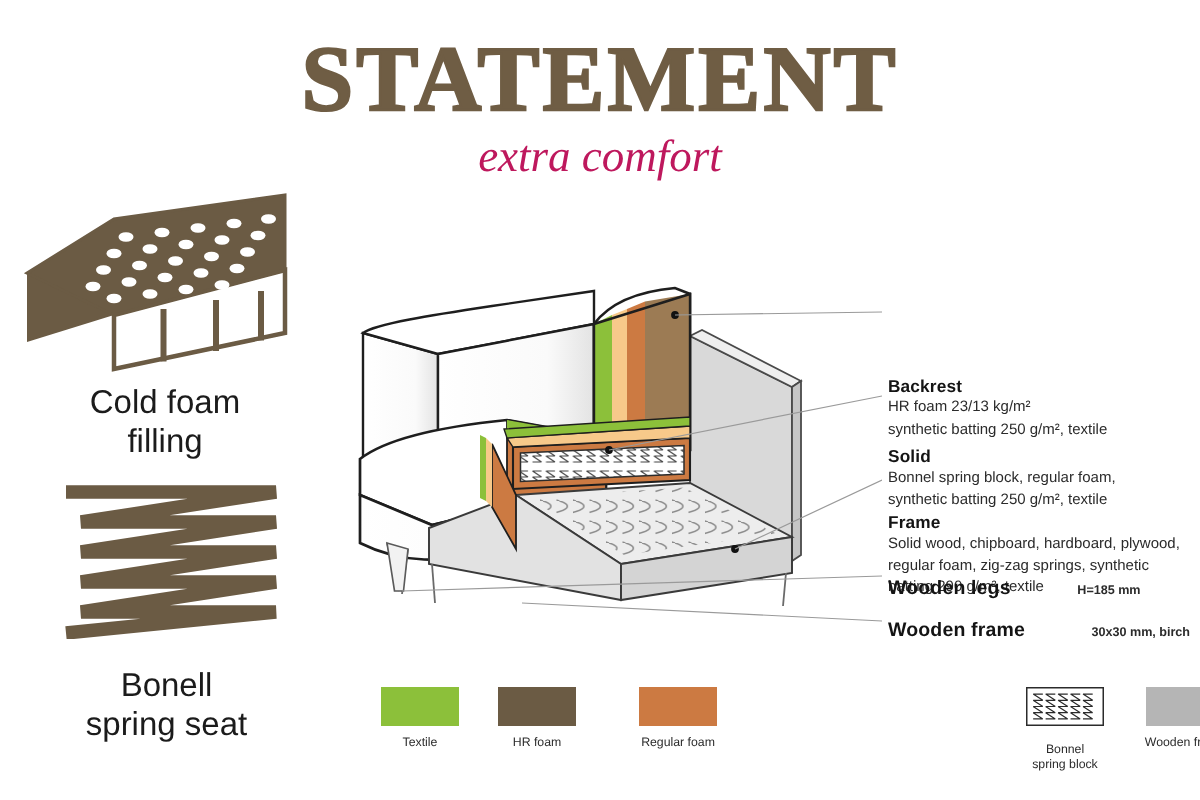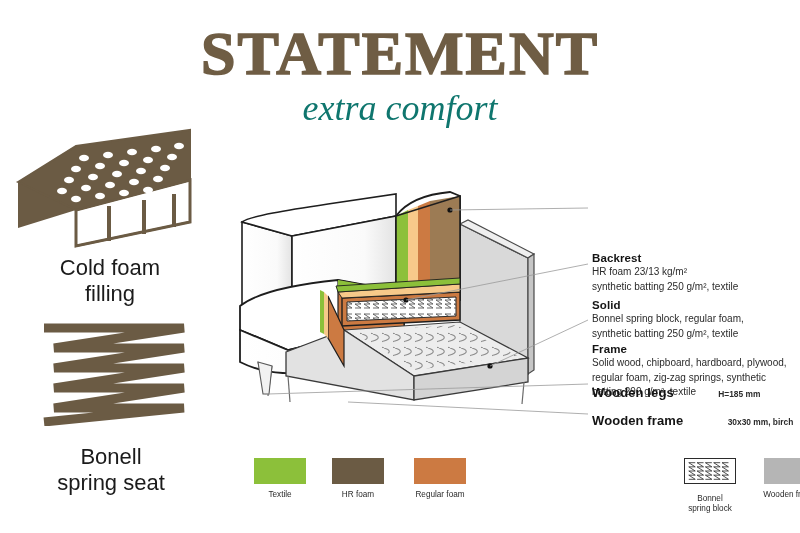--- a/index.html
+++ b/index.html
@@ -5,21 +5,21 @@
   html,body{margin:0;padding:0;background:#ffffff;}
   #page{position:relative;width:800px;height:533px;background:#ffffff;
         font-family:"Liberation Sans","DejaVu Sans",sans-serif;overflow:hidden;}
 
   
   #title-block{position:absolute;left:150px;top:22px;width:500px;text-align:center;}
   #main-title{font-family:"Liberation Serif","DejaVu Serif",serif;
               font-weight:700;font-size:62px;letter-spacing:2px;
               color:#6f5d44;line-height:1;-webkit-text-stroke:1.6px #6f5d44;}
   #subtitle{font-family:"Liberation Serif","DejaVu Serif",serif;
-            font-style:italic;font-size:36px;color:#0f766e;margin-top:6px;line-height:1;}
+            font-style:italic;font-size:30px;color:#be185d;margin-top:6px;line-height:1;}
 
   
   #foam-block-fig{position:absolute;left:14px;top:124px;width:196px;height:128px;}
   #cold-foam-label{position:absolute;left:10px;top:255px;width:200px;text-align:center;
                    font-size:22px;color:#1b1b1b;line-height:1.18;}
   #zigzag-fig{position:absolute;left:38px;top:322px;width:152px;height:104px;}
   #bonell-label{position:absolute;left:8px;top:444px;width:206px;text-align:center;
                 font-size:22px;color:#1b1b1b;line-height:1.18;}
 
   
@@ -217,21 +217,21 @@
     <div class="lg-item" style="left:0px;width:72px;">
       <div class="lg-sw" style="background:#8cc03a;"></div>
       <div class="lg-txt">Textile</div>
     </div>
 
     <div class="lg-item" style="left:78px;width:72px;">
       <div class="lg-sw" style="background:#6b5b44;"></div>
       <div class="lg-txt">HR foam</div>
     </div>
 
-    <div class="lg-item" style="left:156px;width:80px;">
+    <div class="lg-item" style="left:168px;width:80px;">
       <div class="lg-sw" style="background:#cc7a42;"></div>
       <div class="lg-txt">Regular foam</div>
     </div>
 
 
 
     <div class="lg-item" style="left:428px;width:76px;">
       <svg class="lg-sw outline" viewBox="0 0 52 26">
         <g stroke="#2b2b2b" stroke-width="0.9" fill="none">
           <g>

